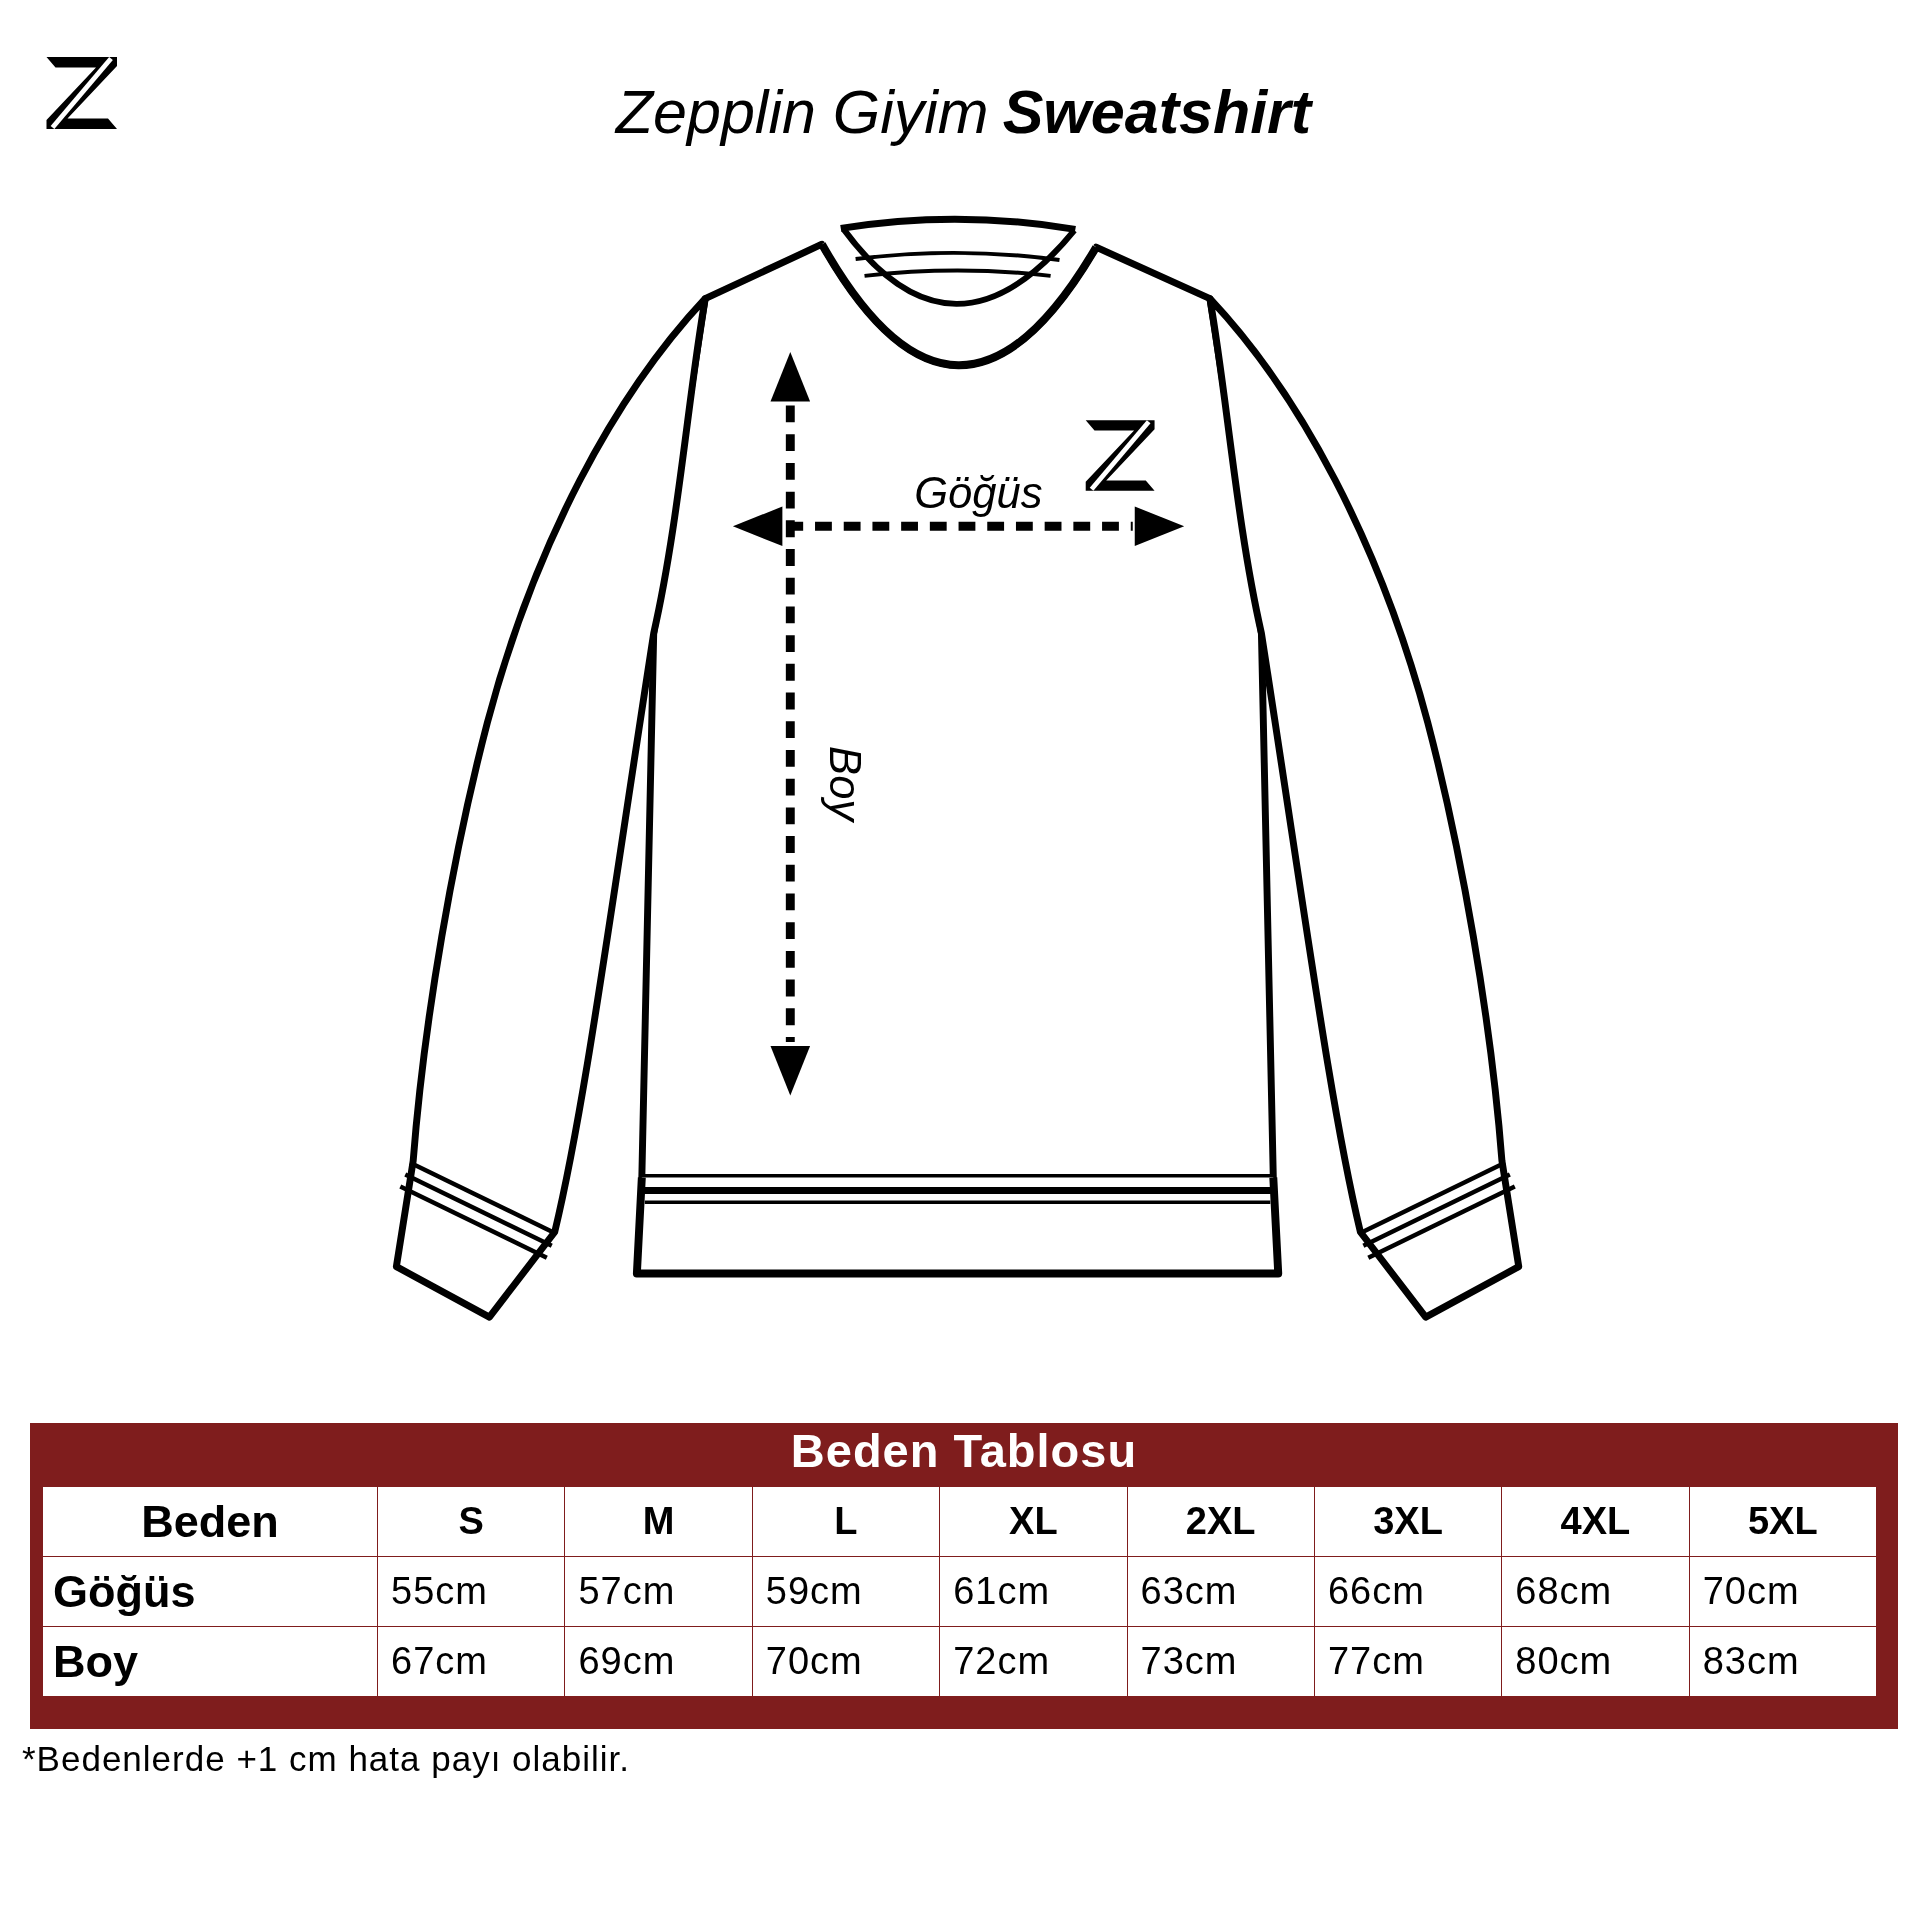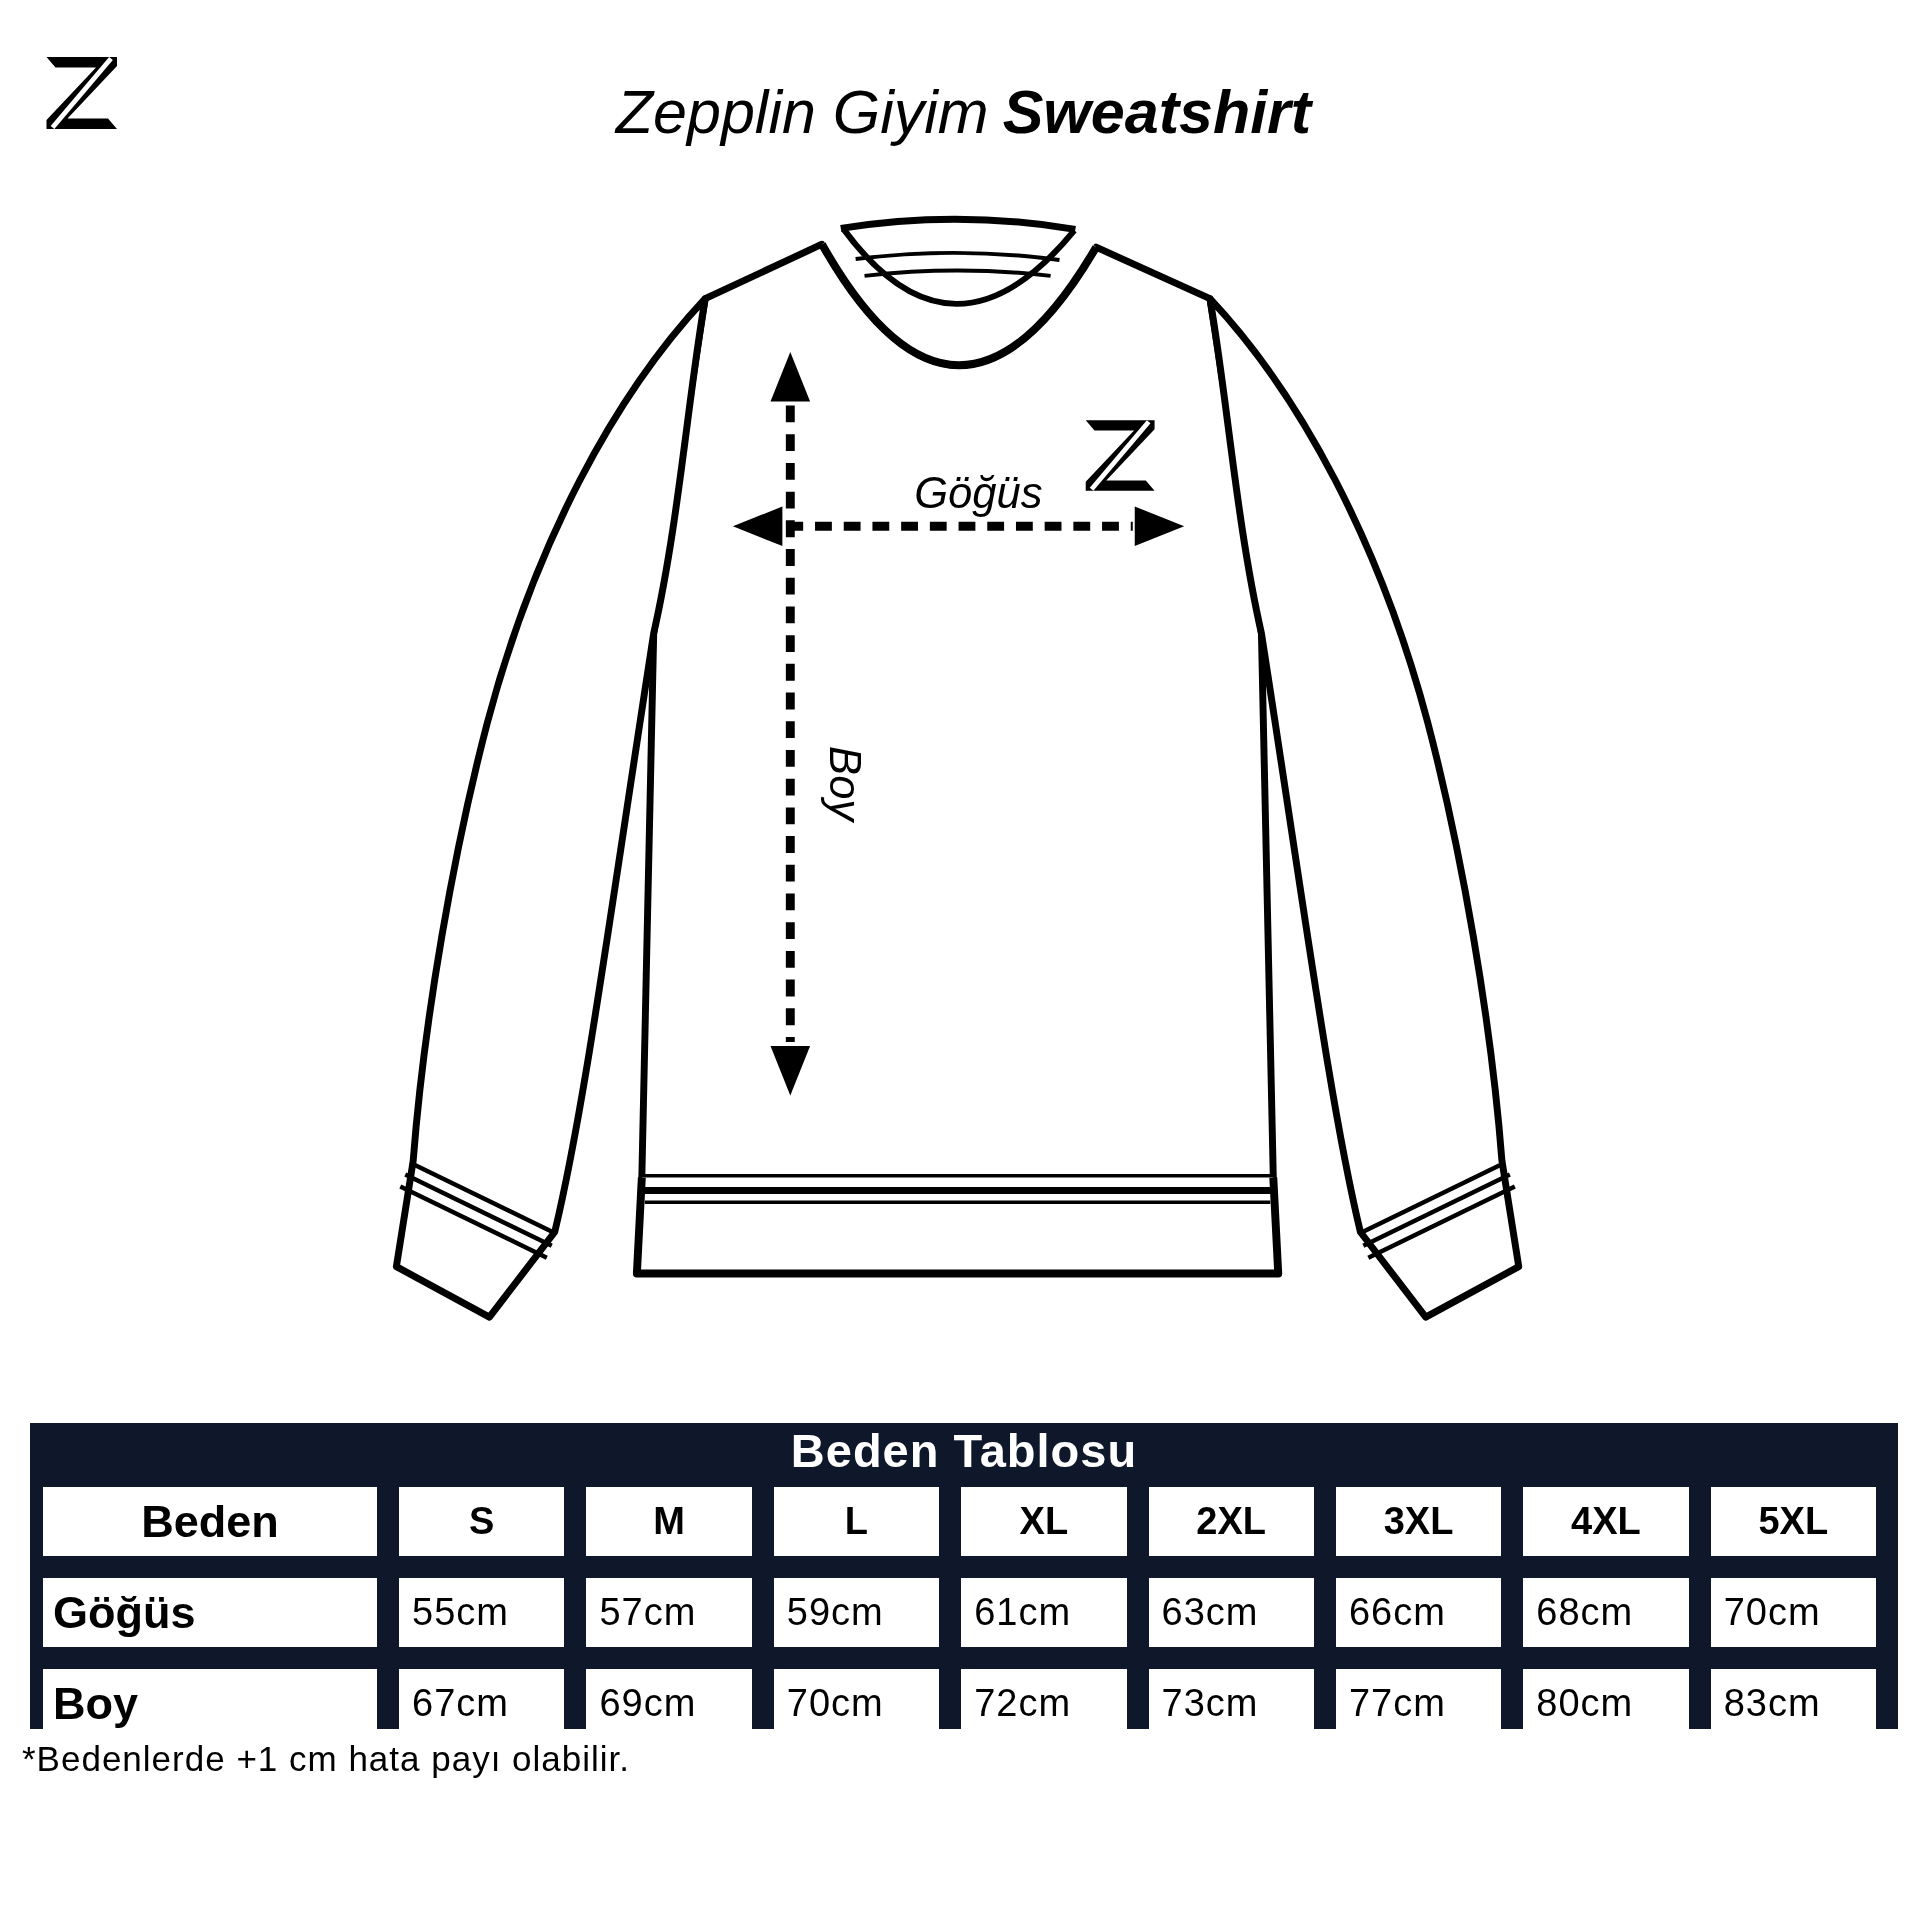--- a/index.html
+++ b/index.html
@@ -15,29 +15,29 @@
     position:absolute;left:0;top:77px;width:100%;text-align:center;
     font-size:61px;font-style:italic;letter-spacing:0;
   }
   .page-title .t-reg{font-weight:400;}
   .page-title .t-bold{font-weight:700;margin-left:14px;}
   
   .drawing{position:absolute;left:0;top:168px;width:1927px;height:1257px;}
   
   .size-table{
     position:absolute;left:30px;top:1423px;width:1868px;height:306px;
-    background:#0f172a;box-sizing:border-box;
+    background:#7f1d1d;box-sizing:border-box;
   }
   .table-title{
     height:56px;line-height:56px;color:#fff;text-align:center;
     font-size:47px;font-weight:700;letter-spacing:1px;
   }
   .table-grid{
     display:grid;grid-template-columns:334px repeat(8,1fr);
-    grid-auto-rows:69px;gap:22px;padding:8px 22px 9px 13px;
+    grid-auto-rows:69px;gap:1px;padding:8px 22px 9px 13px;
   }
   .cell{background:#fff;display:flex;align-items:center;box-sizing:border-box;}
   .cell.center{justify-content:center;}
   .cell.hdr{font-weight:700;font-size:38px;}
   .cell.hdr-first{font-weight:700;font-size:45px;}
   .cell.rowlabel{font-weight:700;font-size:45px;padding-left:10px;}
   .cell.val{font-weight:400;font-size:38px;padding-left:13px;letter-spacing:1px;}
   
   .footnote{position:absolute;left:22px;top:1739px;font-size:35px;letter-spacing:1px;}
 </style>

